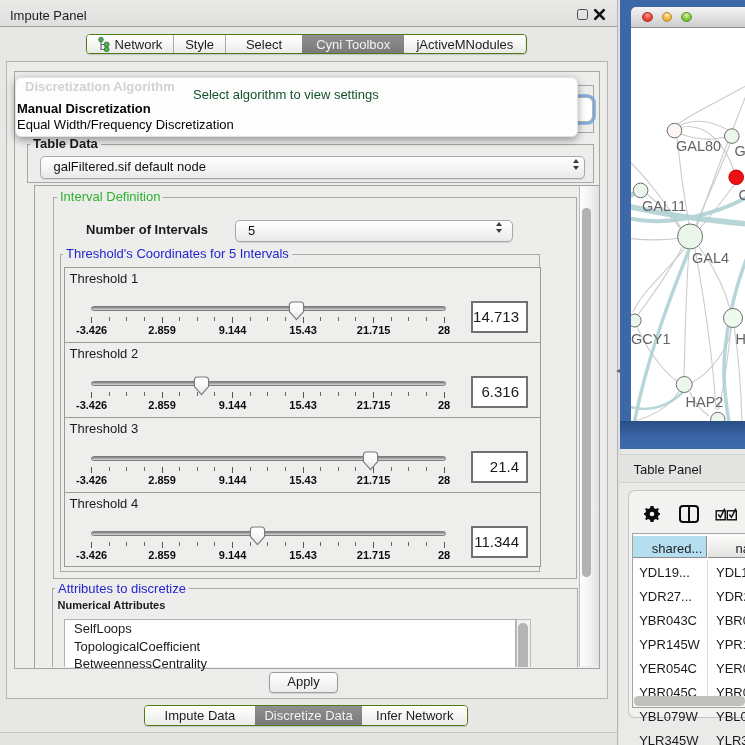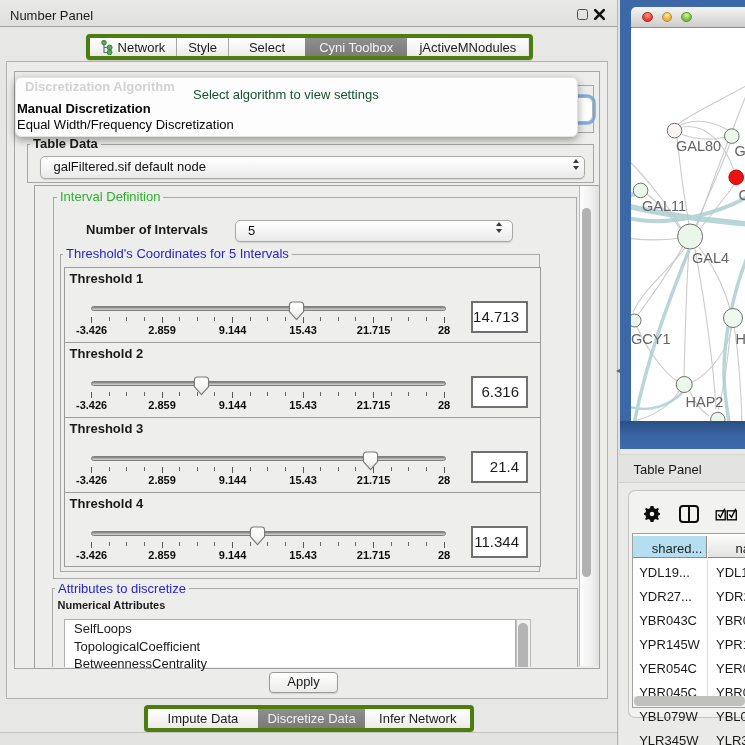--- a/index.html
+++ b/index.html
@@ -10,46 +10,46 @@
 .gtitle{position:absolute;font-size:13px;line-height:13px;padding:0 3px;background:#ededec;white-space:nowrap;}
 .gbox{position:absolute;border:1px solid #a6a6a4;}
 .combo{position:absolute;border:1px solid #a9a9a7;border-radius:5px;
   background:linear-gradient(180deg,#ffffff 0%,#f4f4f4 55%,#e9e9e9 100%);
   box-shadow:0 1px 1px rgba(0,0,0,0.12);}
 .combotext{position:absolute;font-size:13px;line-height:13px;color:#111;}
 .arrows{position:absolute;width:9px;}
 .arrows .up{width:0;height:0;border-left:3.8px solid transparent;border-right:3.8px solid transparent;border-bottom:4.6px solid #3a3a3a;margin-bottom:3.2px;}
 .arrows .dn{width:0;height:0;border-left:3.8px solid transparent;border-right:3.8px solid transparent;border-top:4.6px solid #3a3a3a;}
 .tpanel{position:absolute;left:63.5px;width:477.5px;height:75px;border-left:1px solid #9b9b99;border-right:1px solid #9b9b99;border-top:1px solid #9b9b99;background:#eeeeed;box-sizing:border-box;}
-.tlabel{position:absolute;left:5px;top:4px;font-weight:bold;font-size:13px;line-height:13px;}
+.tlabel{position:absolute;left:5px;top:4px;font-weight:normal;font-size:13px;line-height:13px;}
 .track{position:absolute;left:26.5px;top:37.2px;width:352.5px;height:3.6px;border:1px solid #7e7e7c;border-radius:3.5px;background:linear-gradient(180deg,#787878 0%,#a8a8a8 45%,#d8d8d8 100%);}
 .ticksmin{position:absolute;left:26.5px;top:48.5px;width:355px;height:4px;
   background:repeating-linear-gradient(90deg,#666664 0,#666664 1.1px,transparent 1.1px,transparent 17.625px);}
 .ticksmaj{position:absolute;left:26.5px;top:48.5px;width:355px;height:6px;
   background:repeating-linear-gradient(90deg,#555553 0,#555553 1.2px,transparent 1.2px,transparent 70.5px);}
 .slab{position:absolute;top:55.5px;font-size:11px;font-weight:bold;transform:translateX(-50%);line-height:12px;color:#0c0c0c;}
 .vbox{position:absolute;left:406.5px;top:32.5px;width:46px;height:28px;border:2px solid #717171;background:#fff;
   font-size:15px;line-height:28px;text-align:right;padding-right:7px;}
 .thumb{position:absolute;top:32.2px;width:17px;height:20px;}
 .mitem{position:absolute;left:17px;font-size:13px;line-height:14px;color:#050505;white-space:nowrap;}
 .tab{height:100%;display:flex;align-items:center;justify-content:center;box-sizing:border-box;
   background:linear-gradient(180deg,#ffffff 0%,#f4f4f3 60%,#e9e9e8 100%);color:#1c1c1c;}
 .tabdark{background:linear-gradient(180deg,#8f8f8f 0%,#7a7a7a 100%);color:#f2f2f2;}
 .tabsep{width:1px;background:#a8a8a6;height:100%;}
-.trow{position:absolute;display:flex;border:4px solid #4d7c0f;border-radius:4px;overflow:hidden;
+.trow{position:absolute;display:flex;border:1px solid #4d7c0f;border-radius:4px;overflow:hidden;
   box-shadow:0 1px 1px rgba(0,0,0,0.15);align-items:center;}
 .cell13{font-size:13px;line-height:24px;white-space:nowrap;}
 </style>
 </head>
 <body>
 
 <div class="abs" id="leftwin" style="left:0;top:0;width:617px;height:745px;background:#e7e7e5;"></div>
 
 <div class="abs" style="left:0;top:0;width:617px;height:26px;background:linear-gradient(180deg,#e9e9e7,#dfdfdd);border-bottom:1px solid #a2a2a0;"></div>
-<div class="abs" style="left:10px;top:8px;font-size:13px;color:#1c1c1c;">Number Panel</div>
+<div class="abs" style="left:10px;top:8px;font-size:13px;color:#1c1c1c;">Impute Panel</div>
 <div class="abs" style="left:577px;top:9px;width:9px;height:9px;border:1.6px solid #4c4c4c;border-radius:2.5px;"></div>
 <svg class="abs" style="left:592.5px;top:8px;" width="13" height="13" viewBox="0 0 13 13">
     <path d="M2.2 2.2 L10.8 10.8 M10.8 2.2 L2.2 10.8" stroke="#111" stroke-width="2.6" stroke-linecap="round"></path>
   </svg>
 
 <div class="trow" style="left:85.5px;top:34px;width:439px;height:18px;">
   <div class="tab" style="width:91px;">
     <svg width="12" height="15" viewBox="0 0 12 15" style="margin-right:5px;margin-top:1px;">
       <path d="M3 4 L3 13 M3 7.5 L7.5 7.5 M3 12.5 L7.5 12.5" stroke="#5d6f80" stroke-width="1.2" fill="none"></path>
       <circle cx="3" cy="2.6" r="2.3" fill="#55ab55" stroke="#2f7d32" stroke-width="0.9"></circle>

